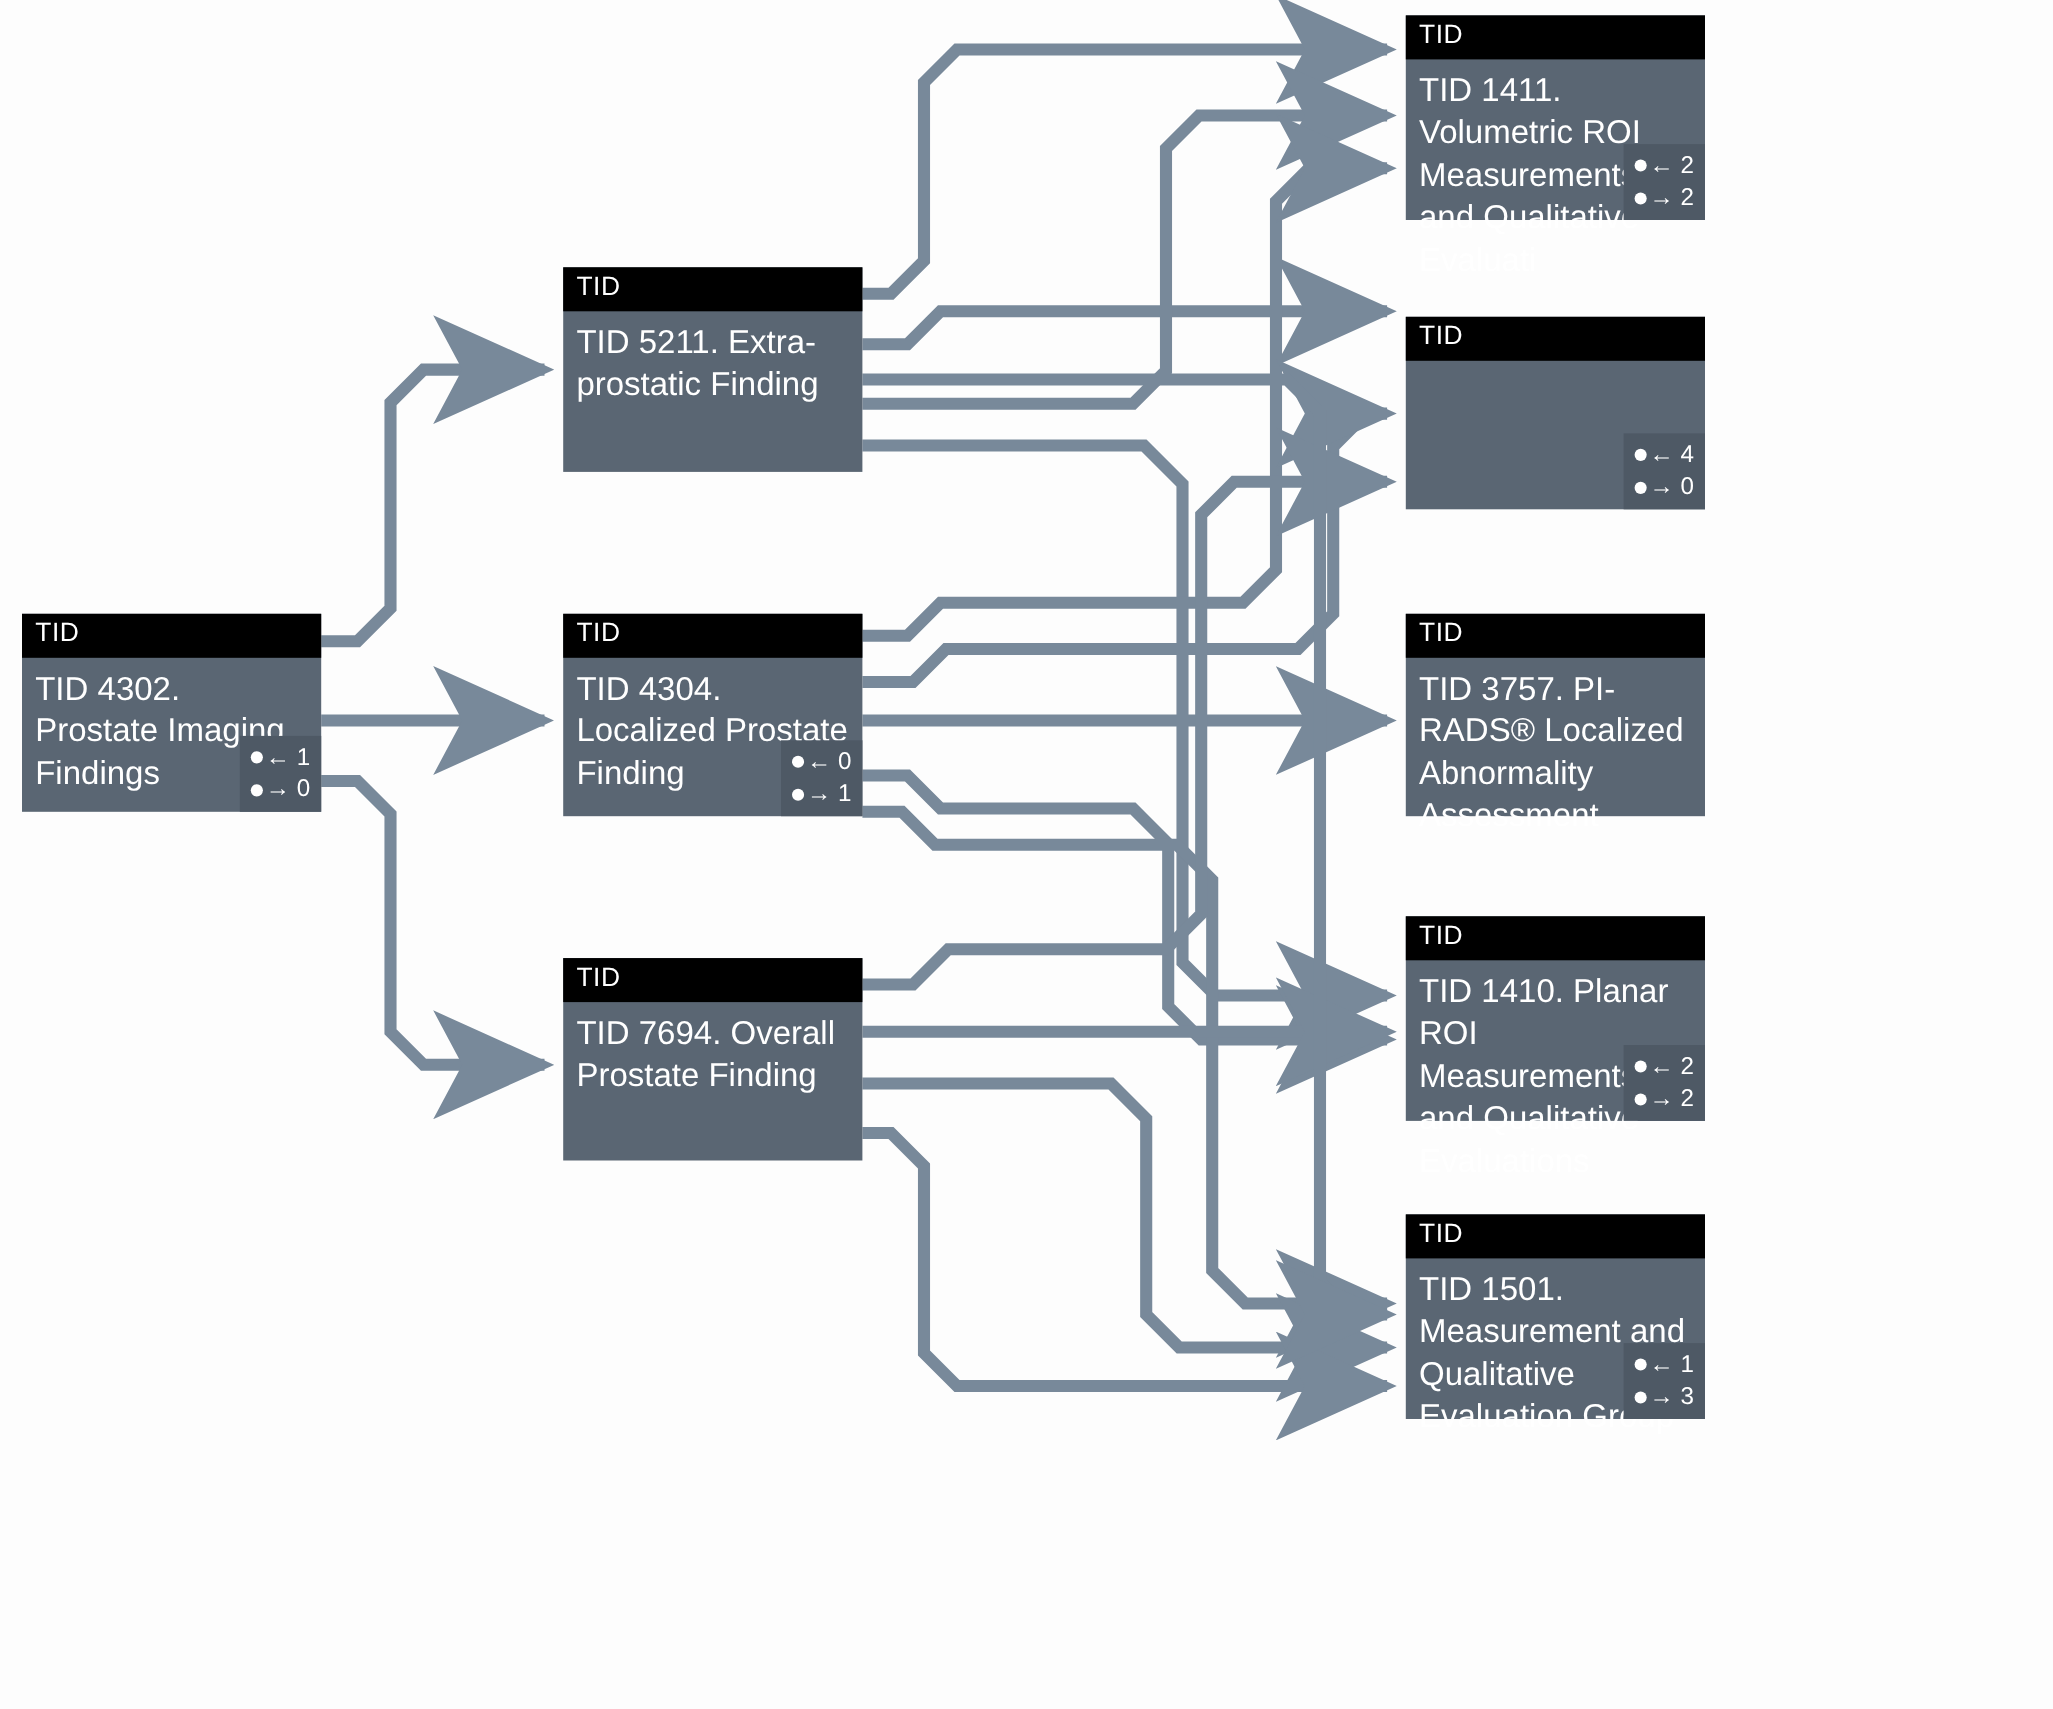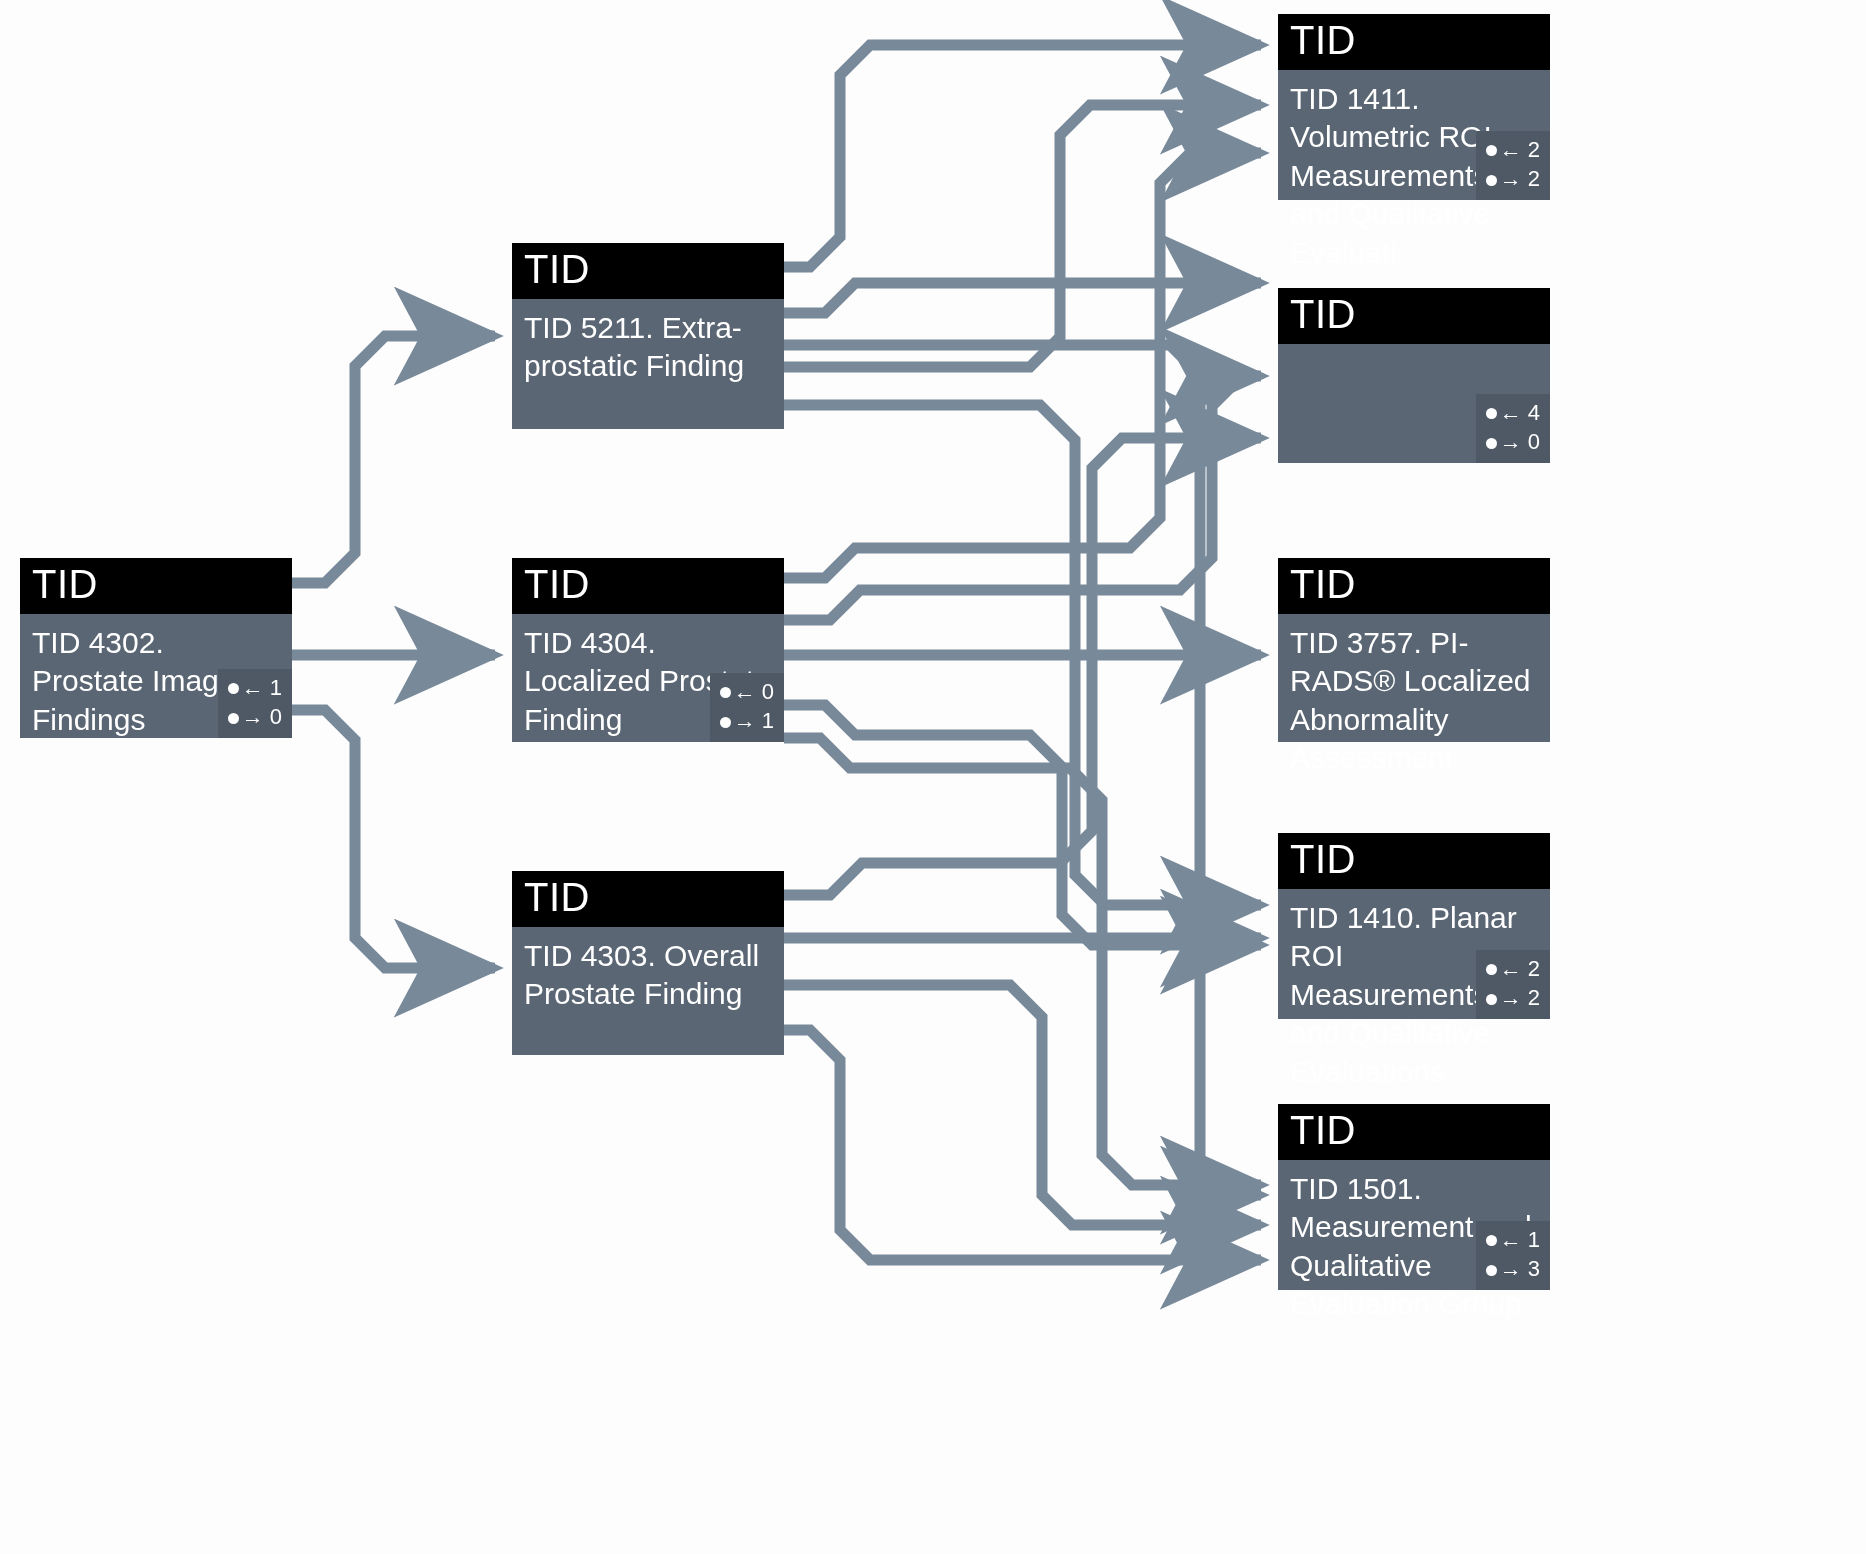--- a/index.html
+++ b/index.html
@@ -1,20 +1,20 @@
 <!DOCTYPE html>
 <html><head>
 <meta charset="utf-8">
 <style>
   html,body{margin:0;padding:0;background:#ffffff;}
   body{font-family:"Liberation Sans",sans-serif;}
   #canvas{position:relative;width:1866px;height:1554px;background:#fdfdfd;overflow:hidden;}
   #edges{position:absolute;left:0;top:0;width:1866px;height:1554px;}
   .node{position:absolute;background:#5a6673;box-sizing:border-box;}
-  .node .hdr{background:#000000;color:#ffffff;font-size:40px;line-height:1.0;padding:6px 12px 10px 12px;font-weight:400;letter-spacing:0.5px;}
+  .node .hdr{background:#000000;color:#ffffff;font-size:24px;line-height:1.0;padding:6px 12px 10px 12px;font-weight:400;letter-spacing:0.5px;}
   .node .body{color:#ffffff;font-size:30px;line-height:1.28;padding:10px 12px 8px 12px;overflow:hidden;white-space:pre-wrap;}
   .badges{position:absolute;right:0;bottom:0;background:#4e5965;padding:4px 10px 6px 10px;color:#ffffff;font-size:22px;line-height:1.35;text-align:left;}
   .badges div{white-space:nowrap;}
   .dot{display:inline-block;width:11px;height:11px;border-radius:50%;background:#ffffff;vertical-align:middle;margin-right:3px;}
 </style>
 </head>
 <body>
 
 <div id="canvas">
 
@@ -80,21 +80,21 @@
     <div class="hdr">TID</div>
     <div class="body">TID 4304. Localized Prostate Finding</div>
     <div class="badges">
       <div><span class="dot"></span><span>←</span>&nbsp;<span>0</span></div>
       <div><span class="dot"></span><span>→</span>&nbsp;<span>1</span></div>
     </div>
   </div>
 
   <div class="node" style="left:512px;top:871px;width:272px;height:184px;">
     <div class="hdr">TID</div>
-    <div class="body">TID 4303. Overall Prostate Finding</div>
+    <div class="body">TID 7694. Overall Prostate Finding</div>
   </div>
 
   <div class="node" style="left:1278px;top:14px;width:272px;height:186px;">
     <div class="hdr">TID</div>
     <div class="body">TID 1411. Volumetric ROI Measurements and Qualitative Evaluati</div>
     <div class="badges">
       <div><span class="dot"></span><span>←</span>&nbsp;<span>2</span></div>
       <div><span class="dot"></span><span>→</span>&nbsp;<span>2</span></div>
     </div>
   </div>

